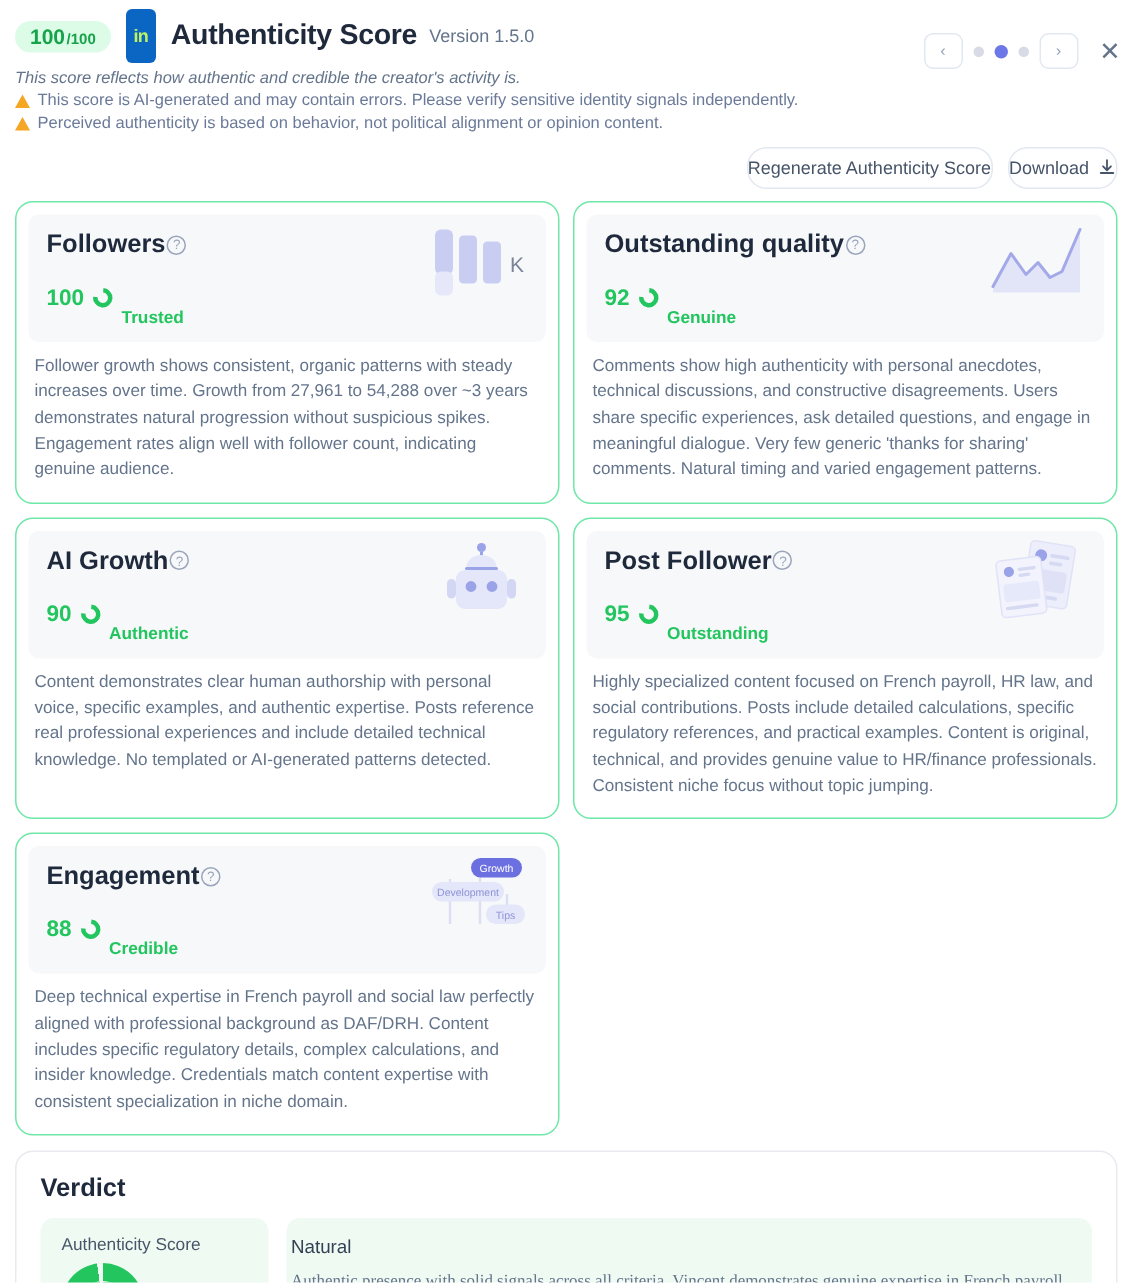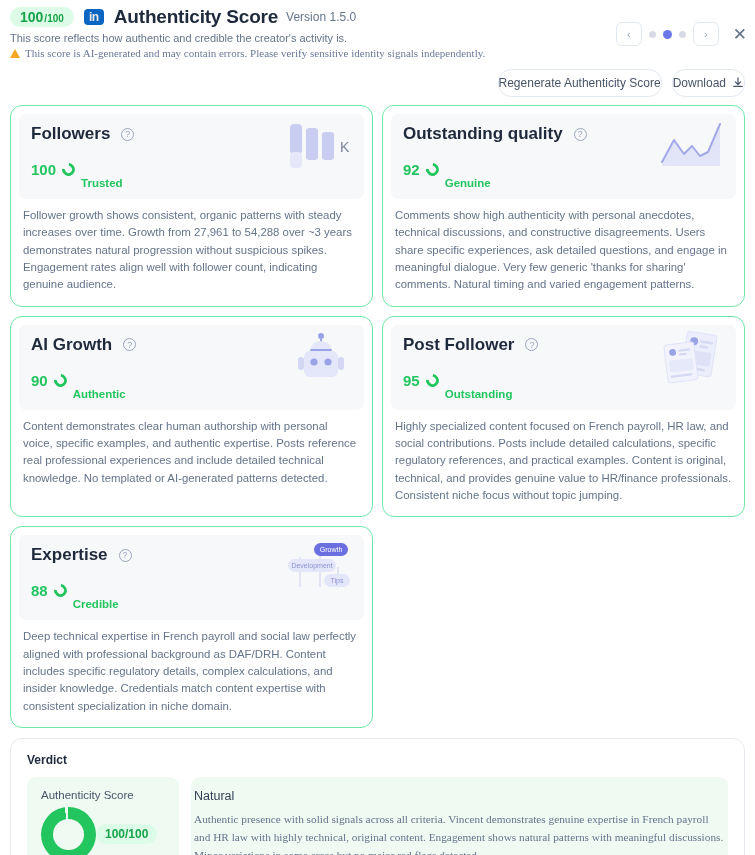--- a/index.html
+++ b/index.html
@@ -17,30 +17,30 @@
   .header { padding:6px 10px 4px 10px; position:relative; }
   .header-top { display:flex; align-items:center; gap:10px; }
   .score-pill {
     background:#dcfce7; color:#16a34a;
     border-radius:12px; padding:3px 10px;
     font-size:14px; font-weight:700; line-height:1;
     display:flex; align-items:baseline; gap:1px;
   }
   .score-pill .denom { font-size:10px; font-weight:700; }
   .li-icon {
-    width:20px; height:16px; background:#0a66c2; border-radius:4px;
+    width:20px; height:36px; background:#0a66c2; border-radius:4px;
     display:flex; align-items:center; justify-content:center;
-    color:#e5e5e5; font-size:12px; font-weight:700; font-family:"Liberation Sans", sans-serif;
+    color:#bef264; font-size:12px; font-weight:700; font-family:"Liberation Sans", sans-serif;
     letter-spacing:-0.5px;
   }
   .app-title { font-size:19px; font-weight:700; color:#1e293b; letter-spacing:-0.2px; }
   .app-version { font-size:12px; color:#64748b; margin-left:-2px;text-align:center; }
 
-  .subtitle { font-size:11px; color:#64748b; margin-top:4px; }
-  .warn-line { font-size:11px; color:#6b7a99; margin-top:3px; display:flex; align-items:flex-start; gap:5px;font-family:Liberation Serif, serif; }
+  .subtitle { font-size:11px; color:#64748b; margin-top:4px;font-style:italic; }
+  .warn-line { font-size:11px; color:#6b7a99; margin-top:3px; display:flex; align-items:flex-start; gap:5px; }
   .warn-tri {
     width:0;height:0;border-left:5px solid transparent;border-right:5px solid transparent;
     border-bottom:9px solid #f5a623; margin-top:2px; flex:0 0 auto; position:relative;
   }
 
   
   .head-ctrls { position:absolute; right:8px; top:22px; display:flex; align-items:center; gap:14px; }
   .carousel { display:flex; align-items:center; gap:7px; }
   .car-btn {
     width:26px;height:24px;border:1px solid #e2e8f0;border-radius:6px;background:#fff;
@@ -61,21 +61,21 @@
   
   .grid { display:grid; grid-template-columns:1fr 1fr; gap:9px; padding:0 10px; }
   .card {
     border:1.3px solid #6ee7a8; border-radius:12px; background:#fff;
     overflow:hidden;
   }
   .card-head {
     background:#f7f8fa; margin:8px; border-radius:7px;
     padding:10px 12px; position:relative; min-height:62px;
   }
-  .card-title { font-size:17px; font-weight:700; color:#1e293b; display:flex; align-items:center; gap:11px; }
+  .card-title { font-size:17px; font-weight:700; color:#1e293b; display:flex; align-items:center; gap:1px; }
   .q-icon {
     width:13px;height:13px;border:1.2px solid #9aa5bb;border-radius:50%;
     display:inline-flex;align-items:center;justify-content:center;
     font-size:9px;color:#9aa5bb;font-weight:400; flex:0 0 auto;
   }
   .card-score { display:flex; align-items:center; gap:6px; margin-top:6px; }
   .score-num { font-size:15px; font-weight:700; color:#22c55e; }
   .ring {
     width:13px;height:13px;border-radius:50%;
     border:3px solid #22c55e; box-sizing:border-box;
@@ -84,21 +84,21 @@
   .score-label { font-size:11.5px; font-weight:700; color:#22c55e;margin-top:27px; }
   .card-body { padding:0 12px 12px 12px; font-size:11.4px; line-height:1.52; color:#64748b; }
 
   .card-art { position:absolute; right:8px; top:4px; width:70px; height:56px; }
 
   
   .verdict {
     margin:10px; border:1px solid #e8eaf0; border-radius:12px; background:#fff;
     padding:14px 16px 16px 16px;
   }
-  .verdict-title { font-size:12px; font-weight:700; color:#1e293b; margin-bottom:10px; }
+  .verdict-title { font-size:17px; font-weight:700; color:#1e293b; margin-bottom:10px; }
   .verdict-row { display:flex; gap:12px; }
   .vscore-box {
     background:#effaf2; border-radius:9px; padding:12px 14px; width:152px; flex:0 0 auto;
   }
   .vscore-label { font-size:11.5px; color:#475569; }
   .donut-row { display:flex; align-items:center; margin-top:6px; }
   .donut {
     width:55px;height:55px;border-radius:50%;
     background:conic-gradient(#22c55e 0deg 352deg, #effaf2 352deg 360deg);
     display:flex;align-items:center;justify-content:center;
@@ -123,20 +123,24 @@
     </div>
     <div class="app-title">Authenticity Score</div>
     <div class="app-version">Version 1.5.0</div>
   </div>
 
   <div class="subtitle">This score reflects how authentic and credible the creator's activity is.</div>
 
   <div class="warn-line">
     <span class="warn-tri"></span>
     <span>This score is AI-generated and may contain errors. Please verify sensitive identity signals independently.</span>
+  </div>
+  <div class="warn-line">
+    <span class="warn-tri"></span>
+    <span>Perceived authenticity is based on behavior, not political alignment or opinion content.</span>
   </div>
 
   <div class="head-ctrls">
     <div class="carousel">
       <div class="car-btn">‹</div>
       <span class="dot"></span>
       <span class="dot active"></span>
       <span class="dot"></span>
       <div class="car-btn">›</div>
     </div>
@@ -255,21 +259,21 @@
           <rect x="11" y="45" width="22" height="2.2" rx="1.1" fill="#d5d9f2"></rect>
         </g>
       </svg>
     </div>
     <div class="card-body">Highly specialized content focused on French payroll, HR law, and social contributions. Posts include detailed calculations, specific regulatory references, and practical examples. Content is original, technical, and provides genuine value to HR/finance professionals. Consistent niche focus without topic jumping.</div>
   </div>
 
   <div class="card">
     <div class="card-head">
       <div class="card-title">
-        <span>Expertise</span>
+        <span>Engagement</span>
         <span class="q-icon">?</span>
       </div>
       <div class="card-score">
         <span class="score-num">88</span>
         <span class="ring"></span>
         <span class="score-label">Credible</span>
       </div>
       <svg class="card-art" viewBox="0 0 70 56">
         <path d="M14 18 v30 M34 14 v34 M52 28 v20" stroke="#dcdff4" stroke-width="1.6"></path>
         <rect x="28" y="4" width="34" height="13" rx="6.5" fill="#6c6fe0"></rect>

